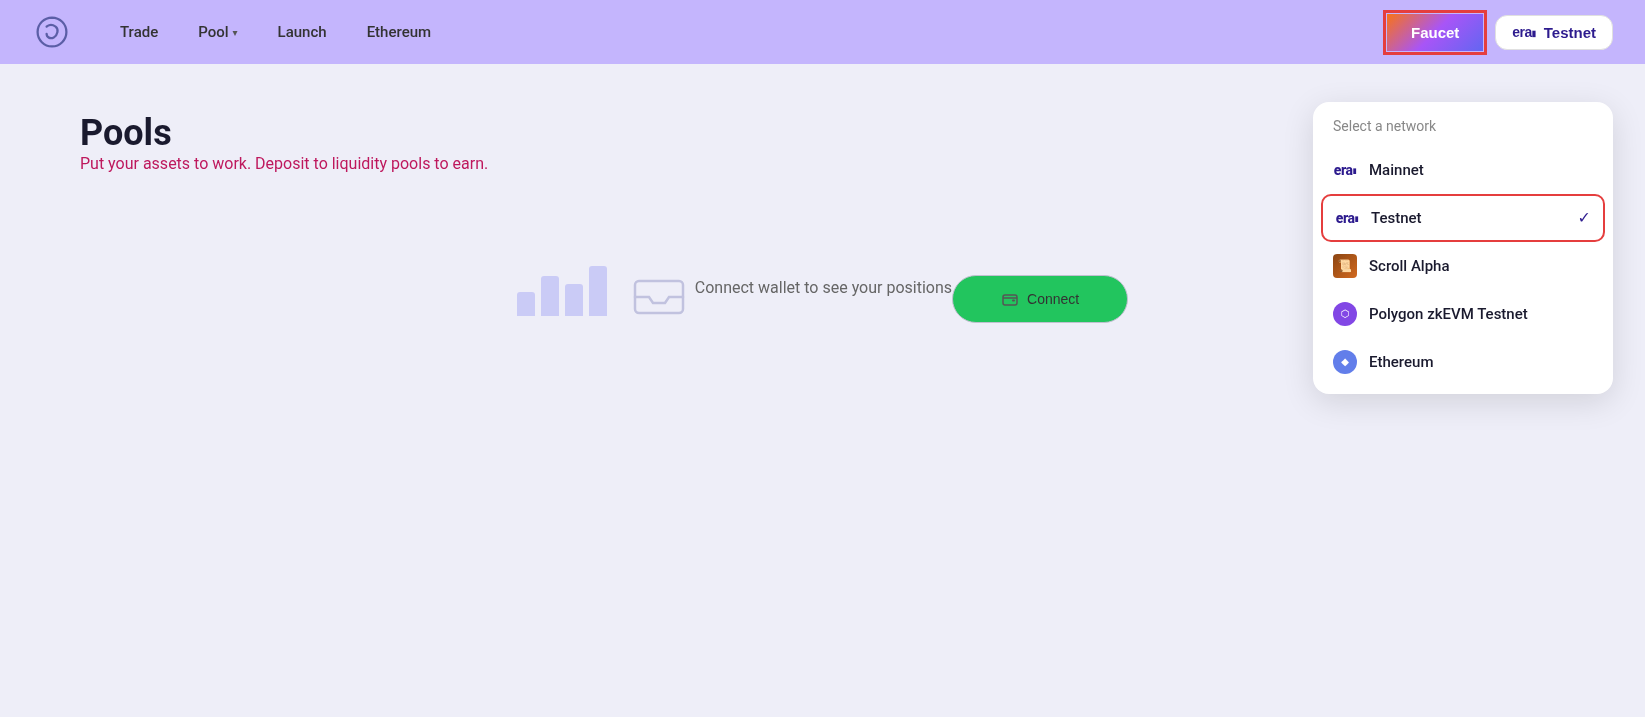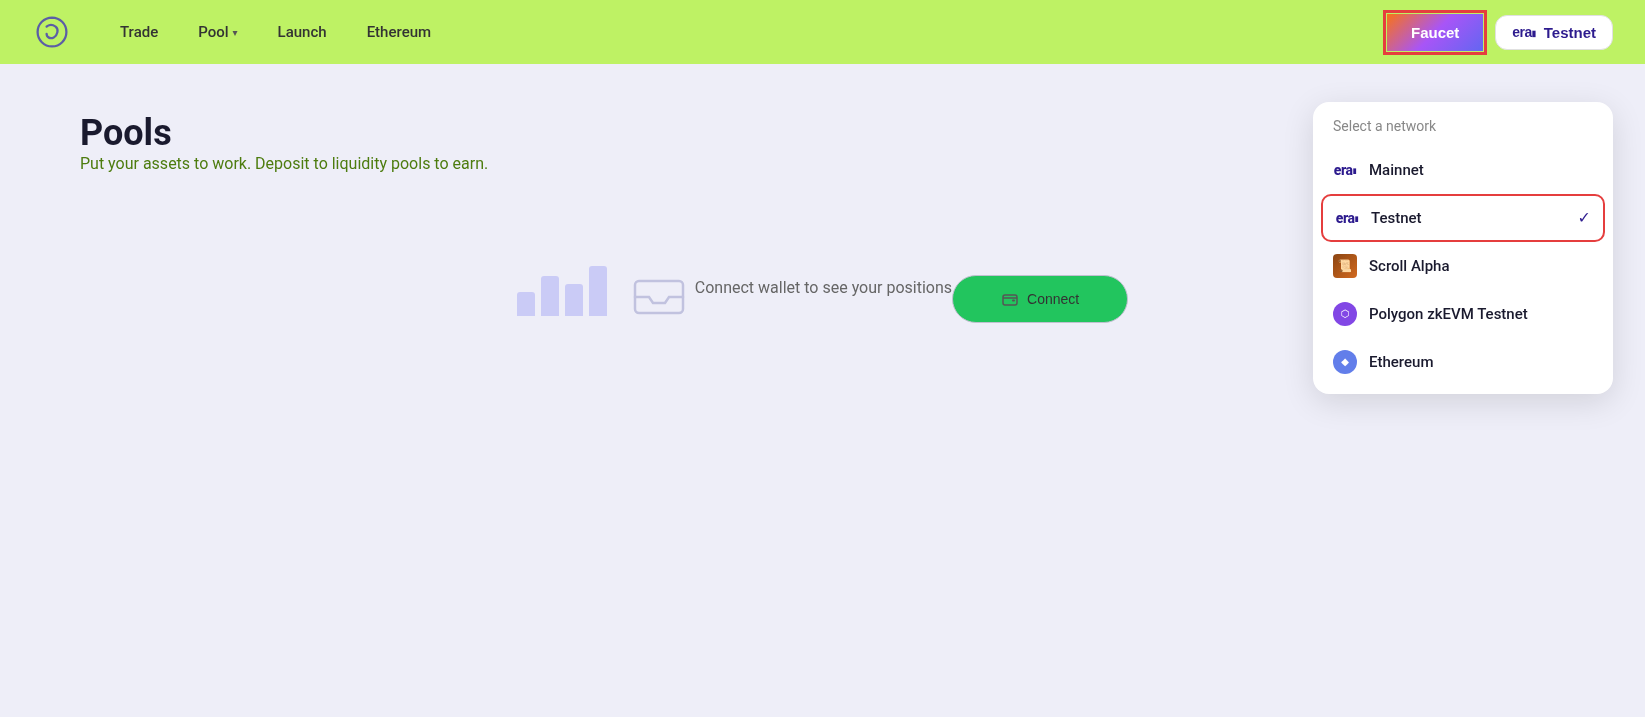--- a/index.html
+++ b/index.html
@@ -11,21 +11,21 @@
       overflow: hidden;
       position: relative;
     }
 
     
     .header {
       display: flex;
       align-items: center;
       padding: 0 32px;
       height: 64px;
-      background: #bef264;
+      background: #c4b5fd;
       position: relative;
       z-index: 10;
     }
 
     .logo {
       width: 40px;
       height: 40px;
       margin-right: 32px;
       display: flex;
       align-items: center;
@@ -171,21 +171,21 @@
 
     .page-title {
       font-size: 36px;
       font-weight: 700;
       color: #1a1a2e;
       margin-bottom: 0;
     }
 
     .page-subtitle {
       font-size: 16px;
-      color: #4d7c0f;
+      color: #be185d;
       margin-bottom: 80px;
     }
 
     
     .empty-state {
       display: flex;
       flex-direction: row;
       align-items: center;
       justify-content: center;
       margin-top: 40px;

